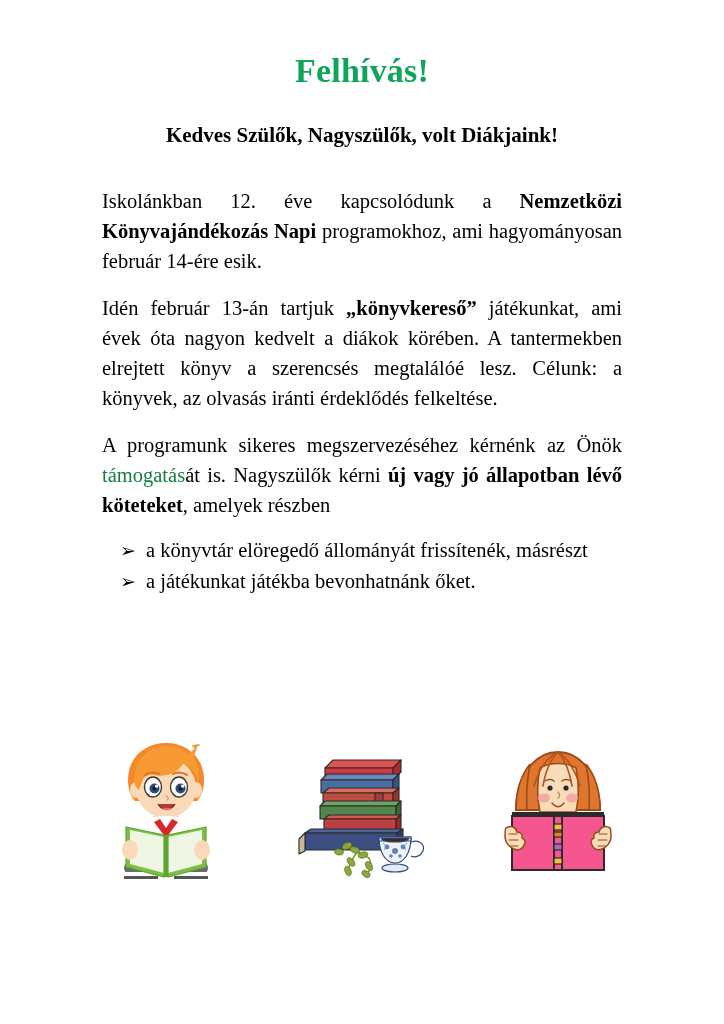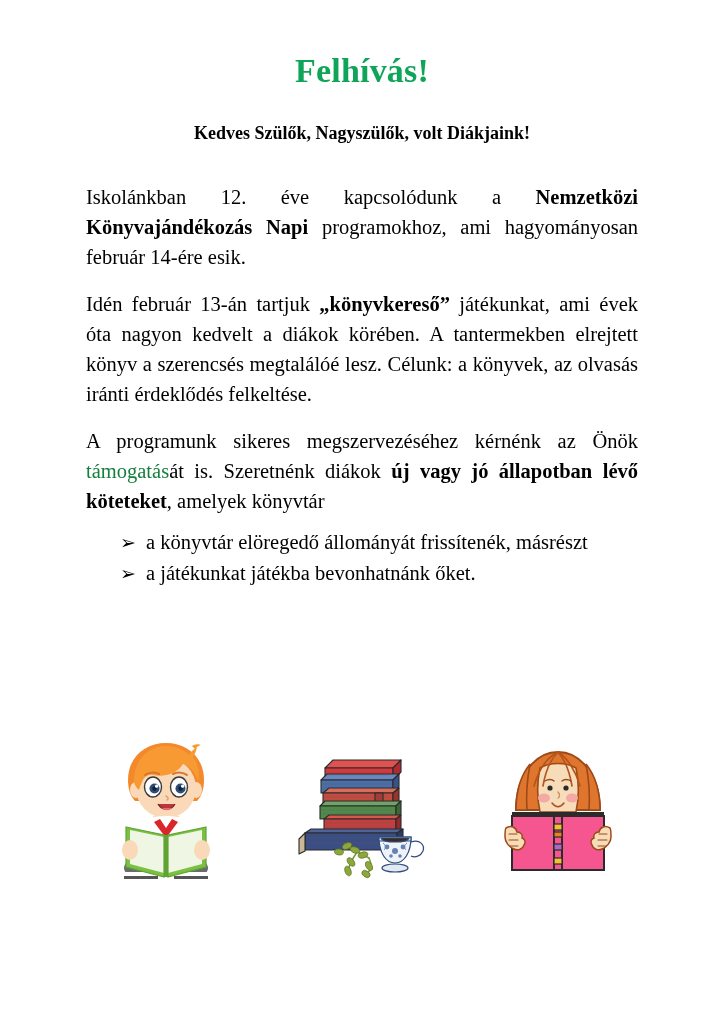--- a/index.html
+++ b/index.html
@@ -33,33 +33,33 @@
     font-size: 34px;
     line-height: 1.1;
     margin: 0;
     padding-top: 52px;
     letter-spacing: 0.2px;
   }
 
   .doc-subtitle {
     text-align: center;
     font-weight: bold;
-    font-size: 18px;
+    font-size: 21px;
     line-height: 1.2;
     margin: 0;
     padding-top: 34px;
   }
 
   
   .para {
     text-align: justify;
     text-justify: inter-word;
     font-size: 20.5px;
     line-height: 30px;
-    margin: 0;
+    margin: 16px;
   }
   .para.p1 { margin-top: 37px; }
   .para.p2 { margin-top: 17px; }
   .para.p3 { margin-top: 17px; }
   .para.p4 { margin-top: 16px; }
 
   .b { font-weight: bold; }
   .bi { font-weight: bold; }
   .accent { color: #15803d; }
 
@@ -114,21 +114,21 @@
 <div class="page">
 
   <h1 class="doc-title" style="color:#0FA558;">Felhívás!</h1>
 
   <h2 class="doc-subtitle">Kedves Szülők, Nagyszülők, volt Diákjaink!</h2>
 
   <p class="para p1"><span>Iskolánkban 12. éve kapcsolódunk a </span><span class="b">Nemzetközi Könyvajándékozás Napi</span><span> programokhoz, ami hagyományosan február 14-ére esik.</span></p>
 
   <p class="para p2"><span>Idén február 13-án tartjuk </span><span class="bi">„könyvkereső”</span><span> játékunkat, ami évek óta nagyon kedvelt a diákok körében. A tantermekben elrejtett könyv a szerencsés megtalálóé lesz. Célunk: a könyvek, az olvasás iránti érdeklődés felkeltése.</span></p>
 
-  <p class="para p3"><span>A programunk sikeres megszervezéséhez kérnénk az Önök </span><span class="accent">támogatás</span><span>át is. Szeretnénk diákok </span><span class="b">új vagy jó állapotban lévő köteteket</span><span>, amelyek könyvtár</span></p>
+  <p class="para p3"><span>A programunk sikeres megszervezéséhez kérnénk az Önök </span><span class="accent">támogatás</span><span>át is. Nagyszülők kérni </span><span class="b">új vagy jó állapotban lévő köteteket</span><span>, amelyek részben</span></p>
 
   <ul class="bullets">
     <li class="just">
       <span class="bullet-glyph">➢</span>
       <span class="li-text">a könyvtár elöregedő állományát frissítenék, másrészt</span>
     </li>
     <li>
       <span class="bullet-glyph">➢</span>
       <span class="li-text">a játékunkat játékba bevonhatnánk őket.</span>
     </li>

